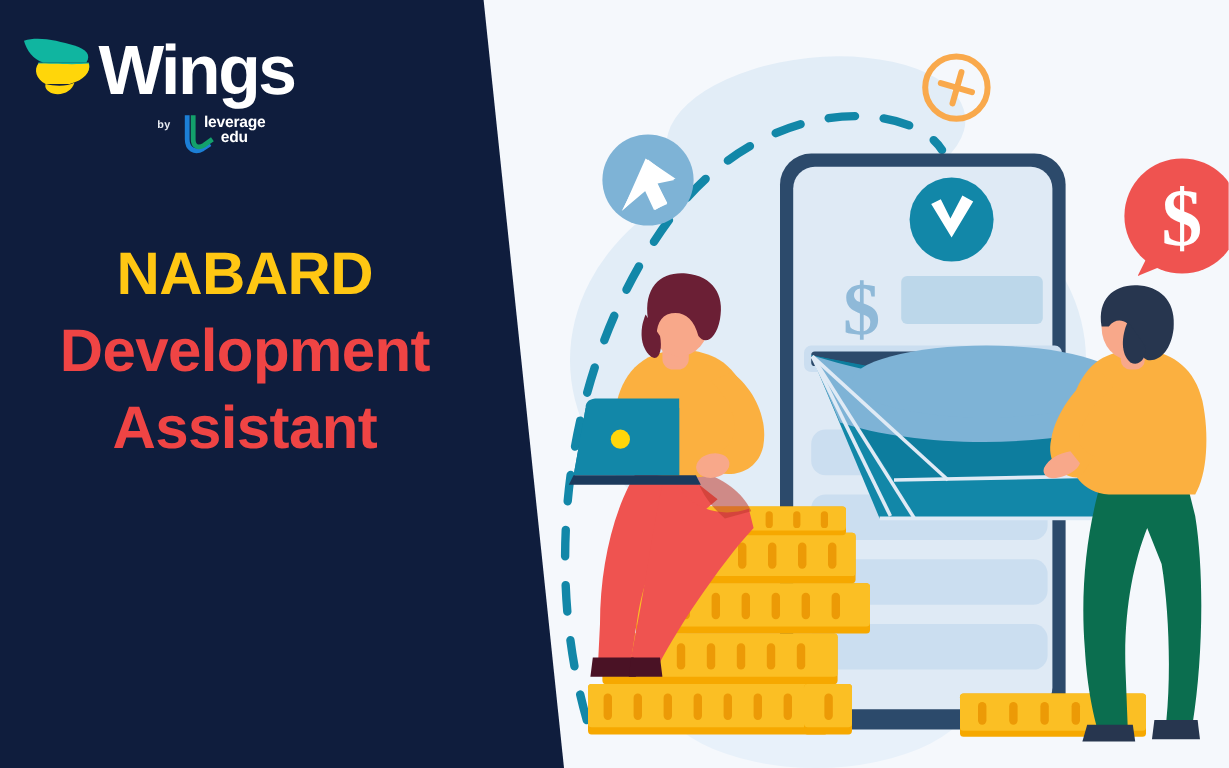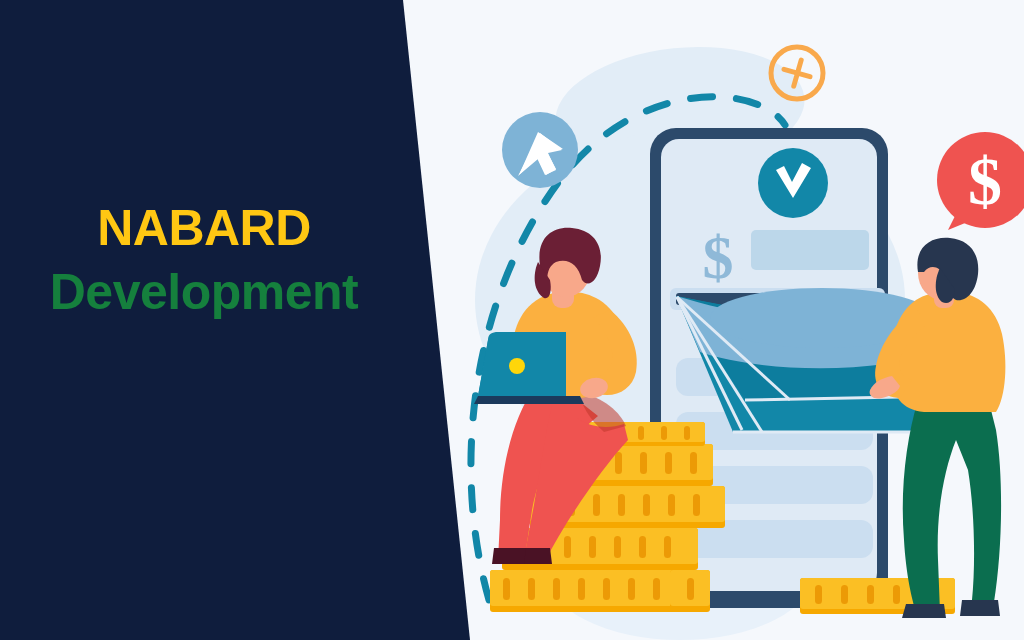--- a/index.html
+++ b/index.html
@@ -39,21 +39,21 @@
 
   
   .headline{
     position:absolute;left:0;top:196px;width:408px;
     text-align:center;
   }
   .headline div{
     font-size:50px;font-weight:700;line-height:64px;letter-spacing:-0.5px;
   }
   .hl-accent{color:#ffc713;}
-  .hl-white{color:#15803d;}
+  .hl-white{color:#ef4444;}
 
   
   .illu{position:absolute;left:0;top:0;width:1024px;height:640px;}
 </style>
 </head>
 <body>
 
 <div id="stage">
 
   <svg class="illu" viewBox="0 0 1024 640" width="1024" height="640" xmlns="http://www.w3.org/2000/svg">
@@ -264,19 +264,40 @@
 
       <path d="M918 272 C 914 248, 930 236, 950 238 C 970 240, 980 254, 978 274
                C 976 292, 966 302, 956 300 C 948 296, 948 286, 944 276
                C 940 266, 930 264, 924 272 Z" fill="#27364f"></path>
       <path d="M940 268 C 934 280, 934 296, 942 302 C 950 306, 956 298, 954 288 Z" fill="#27364f"></path>
     </g>
   </svg>
 
   <div class="dark-panel"></div>
 
+  <div class="logo">
+    <svg class="logo-wing" width="62" height="58" viewBox="0 0 62 58" xmlns="http://www.w3.org/2000/svg">
+      <path d="M2 8 C 14 4, 30 8, 44 12 C 54 15, 58 20, 54 26 L18 26
+               C 10 24, 4 16, 2 8 Z" fill="#10b5a0"></path>
+      <path d="M14 26 L56 26 C 58 32, 54 38, 44 41 L22 41 C 14 38, 12 32, 14 26 Z" fill="#10b5a0"></path>
+      <path d="M14 27 C 24 27, 44 28, 56 27 C 58 34, 52 41, 40 44 L20 44
+               C 12 40, 10 32, 14 27 Z" fill="#ffd60a"></path>
+      <path d="M20 44 C 28 46, 38 46, 44 43 C 42 50, 34 54, 26 52 C 21 50, 19 47, 20 44 Z" fill="#ffd60a"></path>
+    </svg>
+    <div class="logo-word">Wings</div>
+    <div class="logo-by">by</div>
+    <svg class="logo-sub" width="28" height="36" viewBox="0 0 28 36" xmlns="http://www.w3.org/2000/svg">
+      <path d="M5 2 L5 22 C 5 30, 11 34, 18 30 L24 26" fill="none" stroke="#1c7fd6" stroke-width="4"></path>
+      <path d="M10 2 L10 22 C 10 28, 14 30, 19 27 L26 22" fill="none" stroke="#13a06b" stroke-width="4"></path>
+    </svg>
+    <div class="logo-sub-text">
+      <span class="l1">leverage</span>
+      <span class="l2">edu</span>
+    </div>
+  </div>
 
   <div class="headline">
     <div class="hl-accent">NABARD</div>
     <div class="hl-white">Development</div>
+    <div class="hl-white">Assistant</div>
   </div>
 
 </div>
 
 </body></html>

